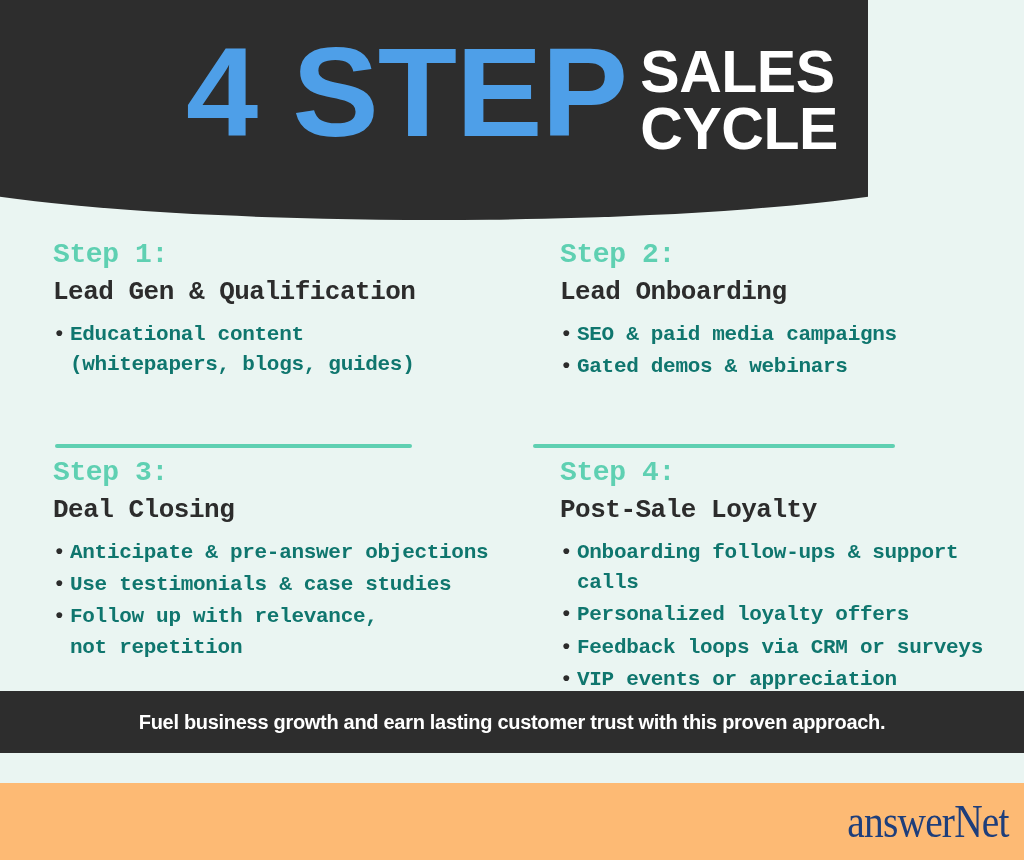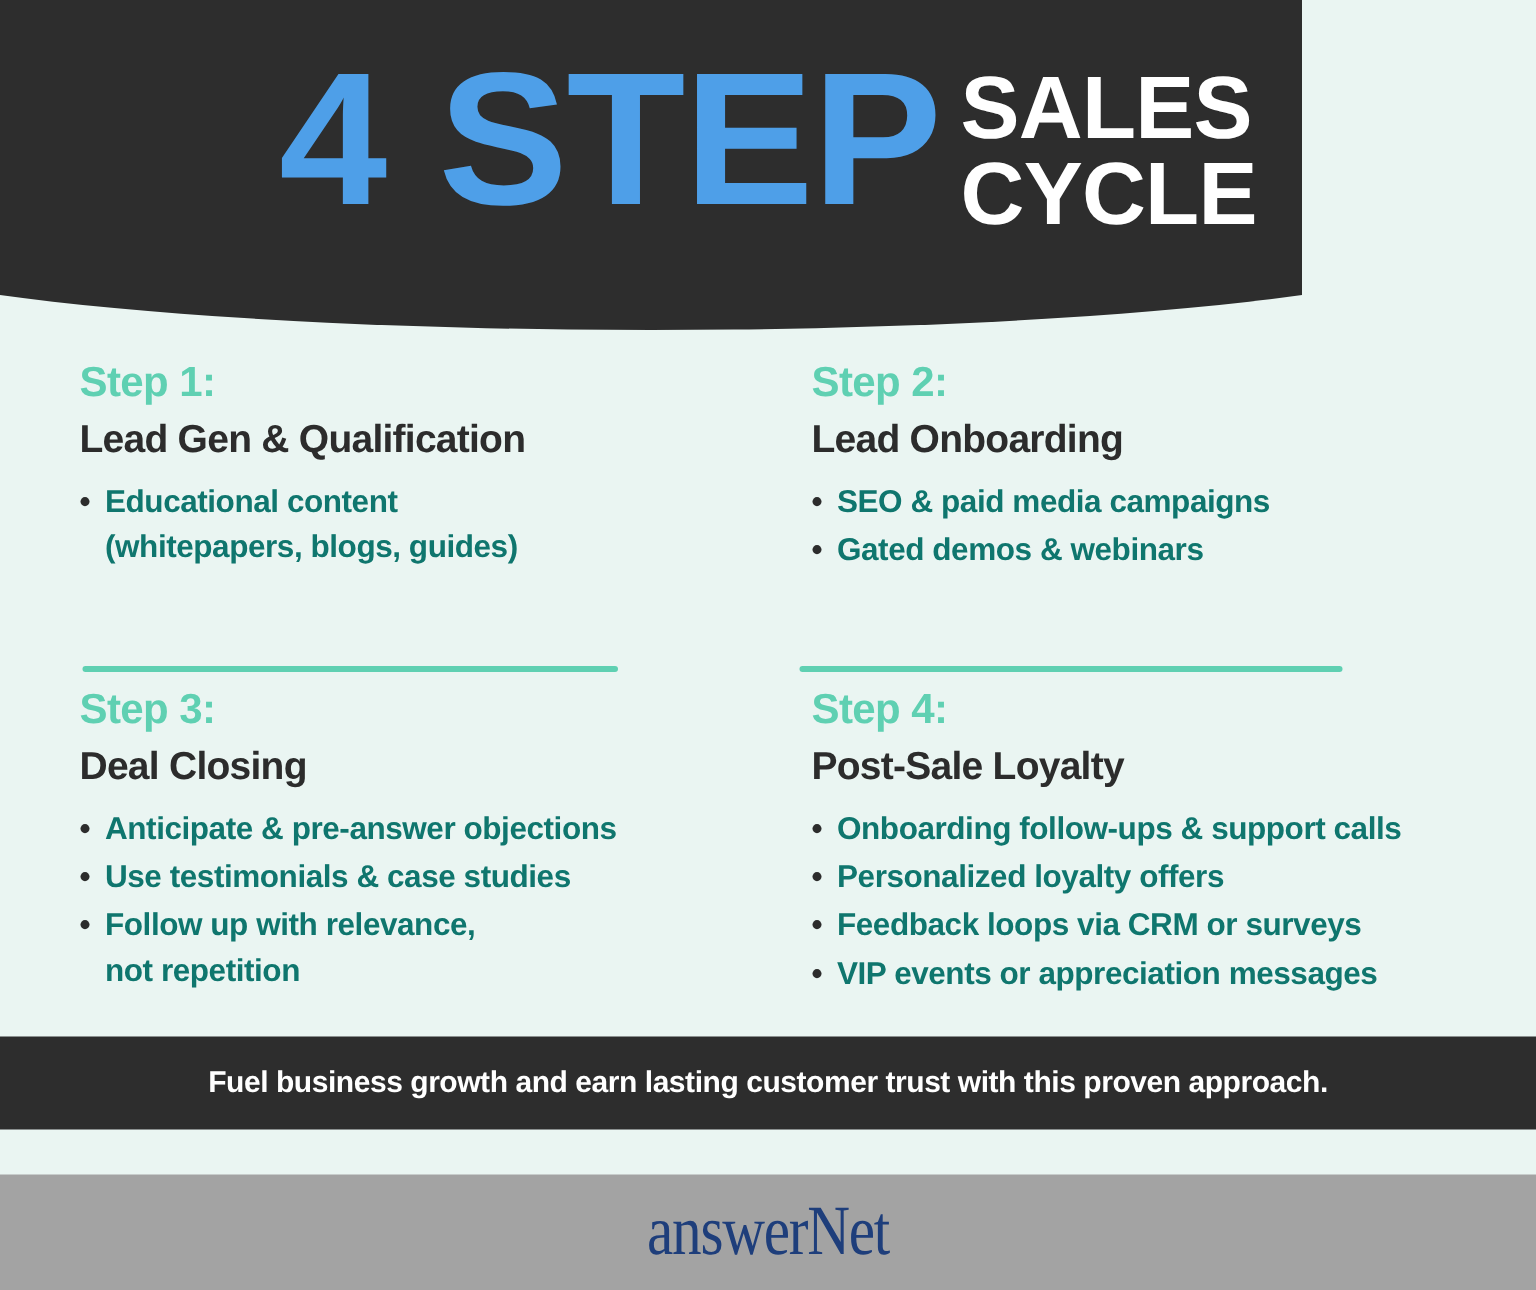--- a/index.html
+++ b/index.html
@@ -73,23 +73,24 @@
 
   
   .steps-grid {
     position: absolute;
     left: 0;
     top: 240px;
     width: 1024px;
     display: grid;
     grid-template-columns: 478px 478px;
     grid-template-rows: auto auto;
-    column-gap: 10px;
+    column-gap: 29px;
     padding: 0 26px;
     box-sizing: border-box;
+    font-family: Liberation Mono, monospace;
   }
   .step-cell {
     position: relative;
     padding-left: 27px;
     padding-right: 4px;
   }
   .step-cell.row-top {
     min-height: 204px;
   }
   .step-cell.row-bottom {
@@ -163,24 +164,24 @@
     color: #ffffff;
     letter-spacing: -0.3px;
     text-align: center;
   }
   .logo-area {
     position: absolute;
     left: 0;
     top: 783px;
     width: 1024px;
     height: 77px;
-    background: #a3a3a3;
+    background: #fdba74;
     display: flex;
     align-items: center;
-    justify-content: center;
+    justify-content: flex-end;
   }
   .logo-text {
     font-family: "Liberation Serif", "DejaVu Serif", serif;
     font-size: 47px;
     color: #1e3e7b;
     letter-spacing: -1px;
     transform: scaleX(0.84);
     line-height: 1;
   }
 </style>

